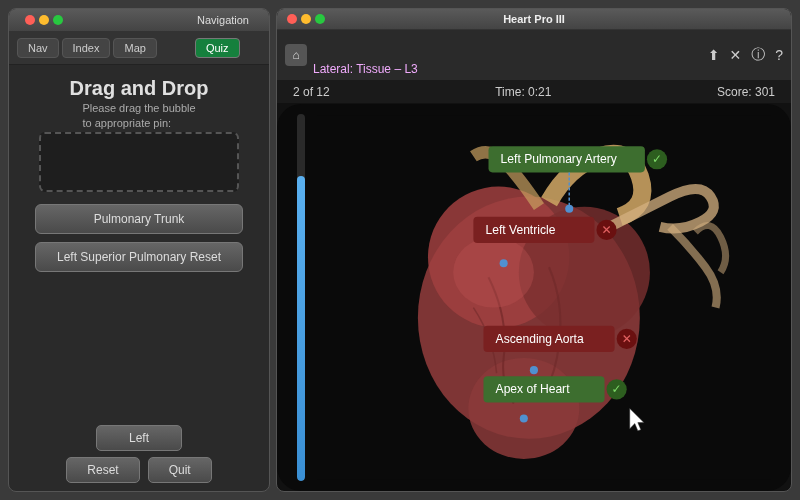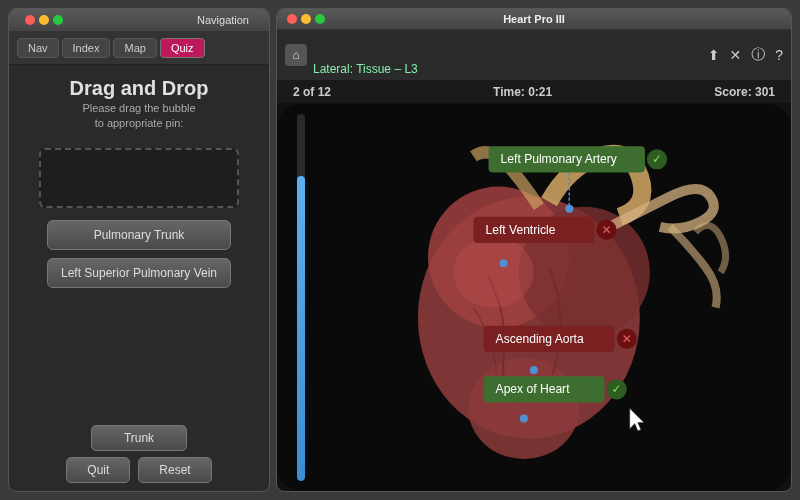--- a/index.html
+++ b/index.html
@@ -59,57 +59,57 @@
     .nav-tab {
       padding: 3px 10px;
       border-radius: 4px;
       font-size: 11px;
       color: #ccc;
       cursor: pointer;
       background: #444;
       border: 1px solid #555;
     }
     .nav-tab.active {
-      background: #be185d;
+      background: #15803d;
       color: #fff;
       border-color: #777;
+      margin-left: 35px;
     }
 
     .quiz-content {
       flex: 1;
       display: flex;
       flex-direction: column;
       align-items: center;
       padding: 12px 16px;
     }
     .quiz-title {
       font-size: 20px;
       font-weight: bold;
       color: #e0e0e0;
       margin-bottom: 1px;
     }
     .quiz-instruction {
       font-size: 11px;
       color: #aaa;
-      text-align: center;
-      margin-bottom: 16px;
+      text-align: left;
       line-height: 1.4;
     }
 
     .drop-zone {
       width: 200px;
       height: 60px;
       border: 2px dashed #555;
       border-radius: 6px;
       background: #1e1e1e;
       margin-bottom: 12px;
     }
 
     .drag-bubble {
-      width: 184px;
+      width: 208px;
       padding: 7px 12px;
       background: linear-gradient(to bottom, #666, #4a4a4a);
       border-radius: 6px;
       border: 1px solid #777;
       color: #ddd;
       font-size: 12px;
       text-align: center;
       cursor: grab;
       margin-bottom: 8px;
     }
@@ -190,21 +190,21 @@
       border-radius: 4px;
       display: flex;
       align-items: center;
       justify-content: center;
       font-size: 12px;
       color: #ddd;
       cursor: pointer;
     }
     .breadcrumb-text {
       font-size: 12px;
-      color: #86efac;
+      color: #f0abfc;
       margin-top: 28px;
     }
     .toolbar-right {
       margin-left: auto;
       display: flex;
       gap: 10px;
       align-items: center;
     }
     .toolbar-icon {
       font-size: 14px;
@@ -212,21 +212,20 @@
       cursor: pointer;
     }
 
     .heart-stats {
       background: #1a1a1a;
       padding: 4px 16px;
       display: flex;
       justify-content: space-between;
       align-items: center;
       border-bottom: 1px solid #111;
-      font-weight: bold;
     }
     .stat-text {
       font-size: 12px;
       color: #ccc;
     }
 
     .heart-main {
       flex: 1;
       position: relative;
       overflow: hidden;
@@ -291,28 +290,28 @@
   <div class="quiz-content">
     <div class="quiz-title">Drag and Drop</div>
     <div class="quiz-instruction">
       <span>Please drag the bubble</span><br>
       <span>to appropriate pin:</span>
     </div>
 
     <div class="drop-zone"></div>
 
     <div class="drag-bubble">Pulmonary Trunk</div>
-    <div class="drag-bubble">Left Superior Pulmonary Vein</div>
+    <div class="drag-bubble">Left Superior Pulmonary Reset</div>
   </div>
 
   <div class="bottom-buttons">
-    <button class="btn-pass">Trunk</button>
+    <button class="btn-pass">Left</button>
     <div class="btn-row">
+      <button class="btn-small">Reset</button>
       <button class="btn-small">Quit</button>
-      <button class="btn-small">Reset</button>
     </div>
   </div>
 </div>
 
 <div class="heart-panel">
   <div class="heart-titlebar" style="position:relative;">
     <div class="heart-traffic-lights">
       <div class="tl tl-red"></div>
       <div class="tl tl-yellow"></div>
       <div class="tl tl-green"></div>

